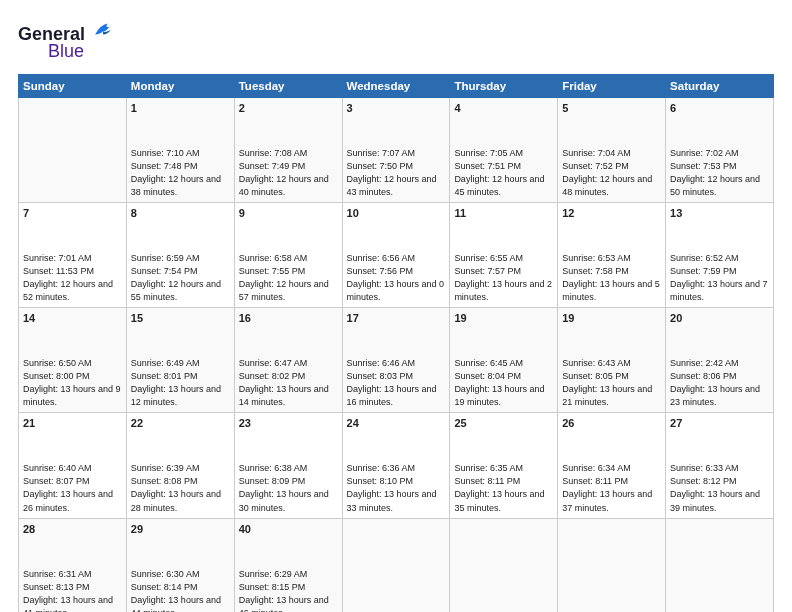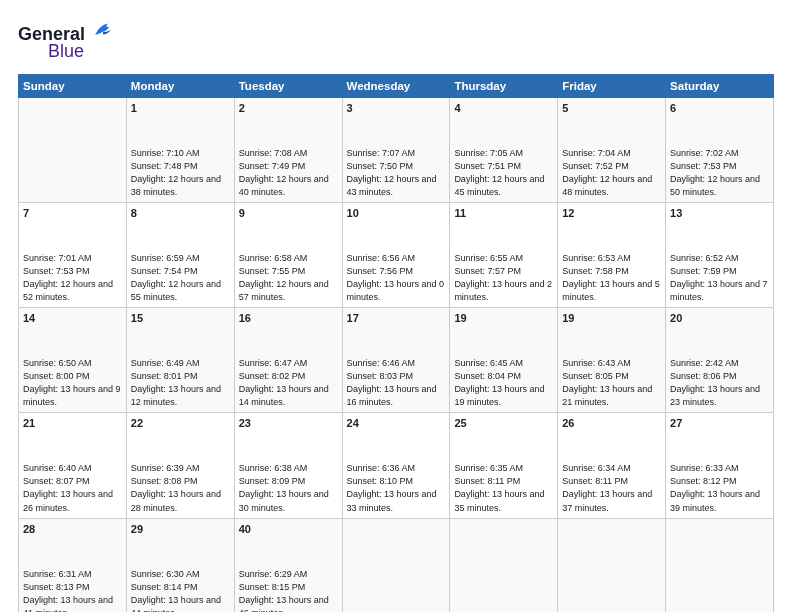--- a/index.html
+++ b/index.html
@@ -174,21 +174,21 @@
             <div class="cell-info">Sunrise: 7:02 AM
 Sunset: 7:53 PM
 Daylight: 12 hours
 and 50 minutes.</div>
           </td>
         </tr>
         <tr>
           <td>
             <span class="day-number">7</span>
             <div class="cell-info">Sunrise: 7:01 AM
-Sunset: 7:53 PM
+Sunset: 11:53 PM
 Daylight: 12 hours
 and 52 minutes.</div>
           </td>
           <td>
             <span class="day-number">8</span>
             <div class="cell-info">Sunrise: 6:59 AM
 Sunset: 7:54 PM
 Daylight: 12 hours
 and 55 minutes.</div>
           </td>

